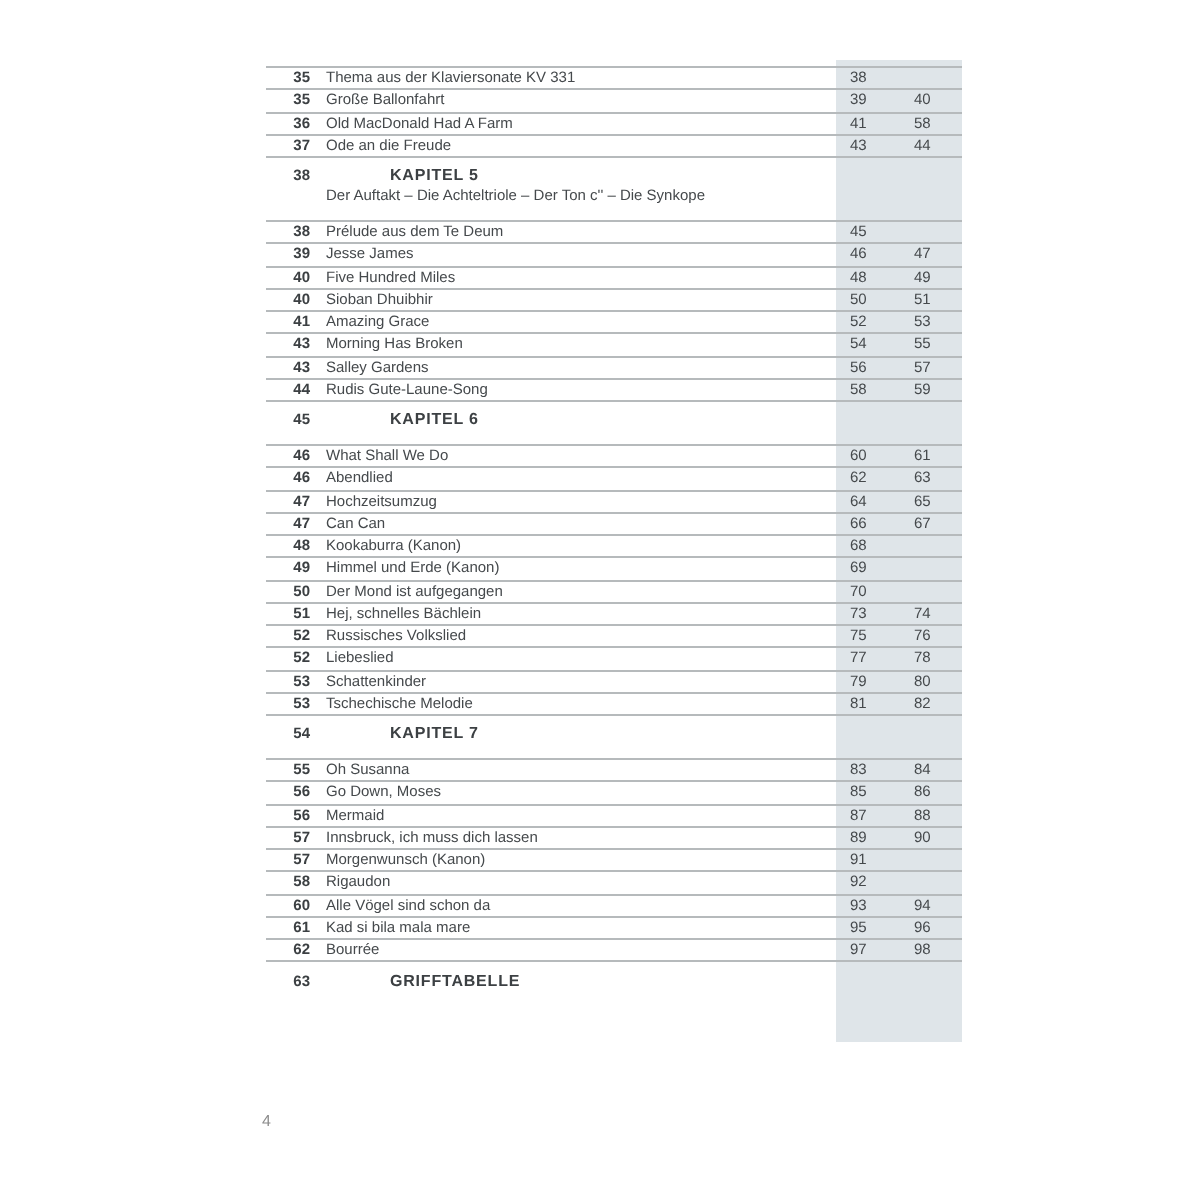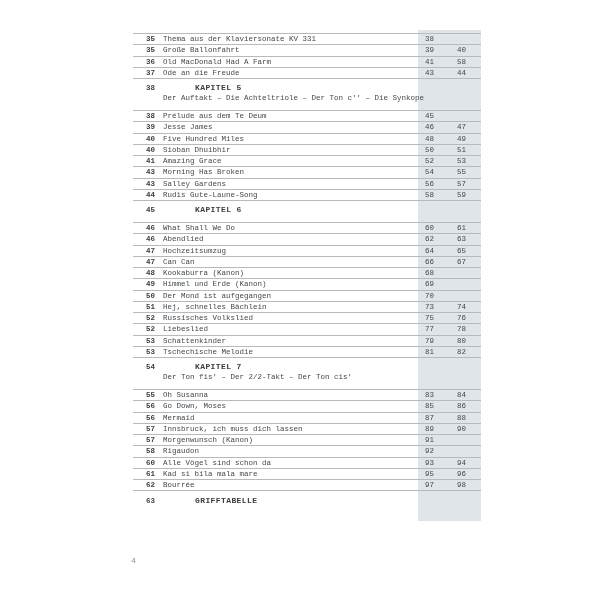--- a/index.html
+++ b/index.html
@@ -1,18 +1,18 @@
 <!DOCTYPE html>
 <html style="--band: #dfe5e9; --rule: #b6babc; --text: #45494c; --heading: #3c4043;"><head>
 <meta charset="utf-8">
 <style>
   html,body{margin:0;padding:0;background:#fff;}
   #page{
     position:relative;width:552px;height:600px;background:#ffffff;overflow:hidden;
-    font-family:Liberation Mono, monospace;color:var(--text,#45494c);
+    font-family:Liberation Sans, sans-serif;color:var(--text,#45494c);
   }
   #band{
     position:absolute;left:418px;top:30px;width:63px;height:491px;
     background:var(--band,#dfe5e9);
   }
   #content{position:absolute;left:133px;top:33px;width:348px;}
   .group{border-bottom:1px solid var(--rule,#b6babc);}
   .row{
     position:relative;height:10.25px;border-top:1px solid var(--rule,#b6babc);
     font-size:7.5px;line-height:10.5px;white-space:nowrap;
@@ -210,21 +210,20 @@
           <span class="title">Tschechische Melodie</span>
           <span class="pref p1">81</span>
           <span class="pref p2">82</span>
         </div>
       </div>
       <div class="chapter">
         <div class="ch-line">
           <span class="num">54</span>
           <span class="ch-title">KAPITEL 7</span>
         </div>
-        <div class="ch-sub">Der Ton fis' – Der 2/2-Takt – Der Ton cis'</div>
       </div>
       <div class="group">
         <div class="row">
           <span class="num">55</span>
           <span class="title">Oh Susanna</span>
           <span class="pref p1">83</span>
           <span class="pref p2">84</span>
         </div>
         <div class="row">
           <span class="num">56</span>

